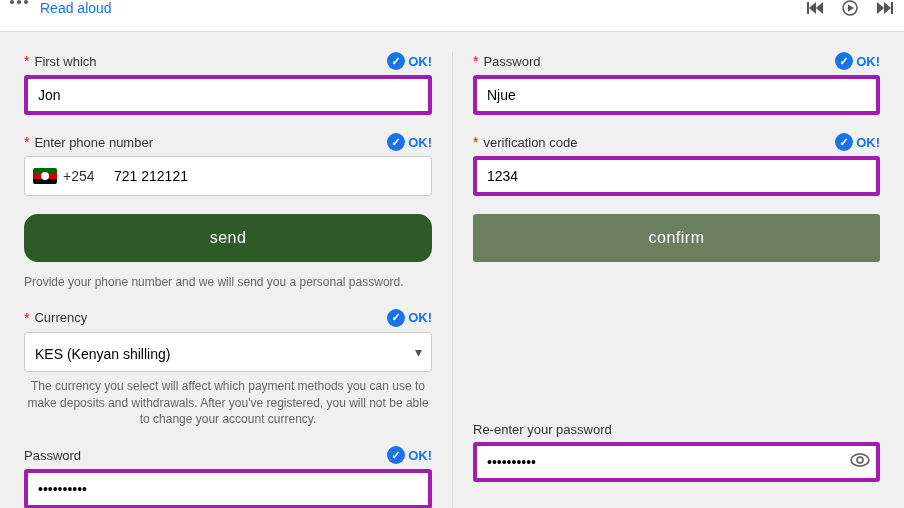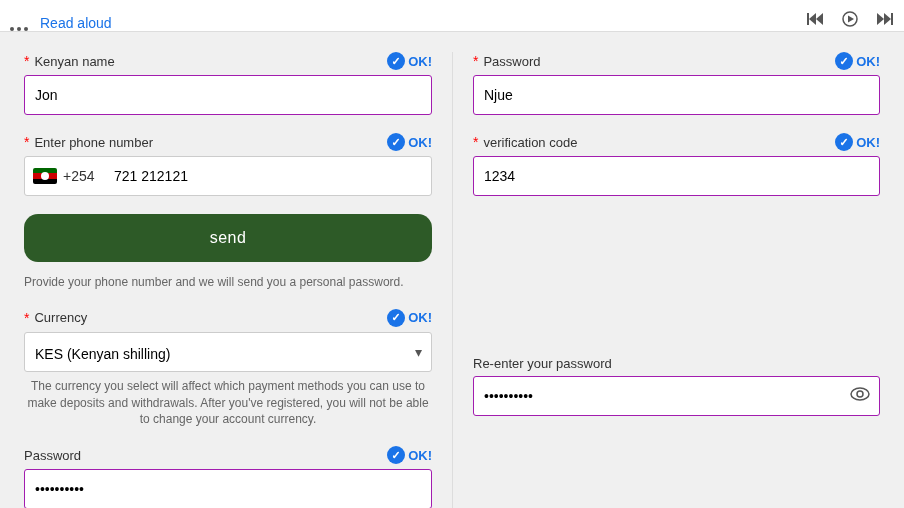--- a/index.html
+++ b/index.html
@@ -10,21 +10,21 @@
       min-height: 508px;
       overflow: hidden;
     }
 
     
     .top-bar {
       background: #fff;
       border-bottom: 1px solid #ddd;
       height: 32px;
       display: flex;
-      align-items: flex-end;
+      align-items: flex-start;
       padding: 0 10px;
       gap: 12px;
     }
     .top-bar-dots {
       display: flex;
       gap: 3px;
       cursor: pointer;
     }
     .top-bar-dots span {
       width: 4px;
@@ -107,21 +107,21 @@
       display: flex;
       align-items: center;
       justify-content: center;
       color: white;
       font-size: 11px;
     }
 
     .form-input {
       width: 100%;
       height: 40px;
-      border: 1px solid #a21caf;
+      border: 4px solid #a21caf;
       border-radius: 3px;
       padding: 0 10px;
       font-size: 14px;
       background: white;
       outline: none;
     }
 
     
     .phone-input-wrapper {
       display: flex;
@@ -289,21 +289,21 @@
 </div>
 
 <div class="main-content">
 
   <div class="left-col">
 
     <div class="form-group">
       <div class="field-label">
         <div class="field-label-left">
           <span class="required-star">*</span>
-          <span>Kenyan name</span>
+          <span>First which</span>
         </div>
         <div class="ok-badge">
           <div class="ok-icon">✓</div>
           <span>OK!</span>
         </div>
       </div>
       <input type="text" class="form-input" value="Jon" style="">
     </div>
 
     <div class="form-group">
@@ -389,20 +389,23 @@
           <span>verification code</span>
         </div>
         <div class="ok-badge">
           <div class="ok-icon">✓</div>
           <span>OK!</span>
         </div>
       </div>
       <input type="text" class="form-input" value="1234" style="">
     </div>
 
+    <div class="form-group">
+      <button class="btn-confirm">confirm</button>
+    </div>
 
     <div class="form-group" style="margin-top: 160px;">
       <div class="field-label">
         <div class="field-label-left">
           <span>Re-enter your password</span>
         </div>
       </div>
       <div class="password-wrapper">
         <input type="password" class="form-input" value="••••••••••" style="">
         <button class="eye-btn">

